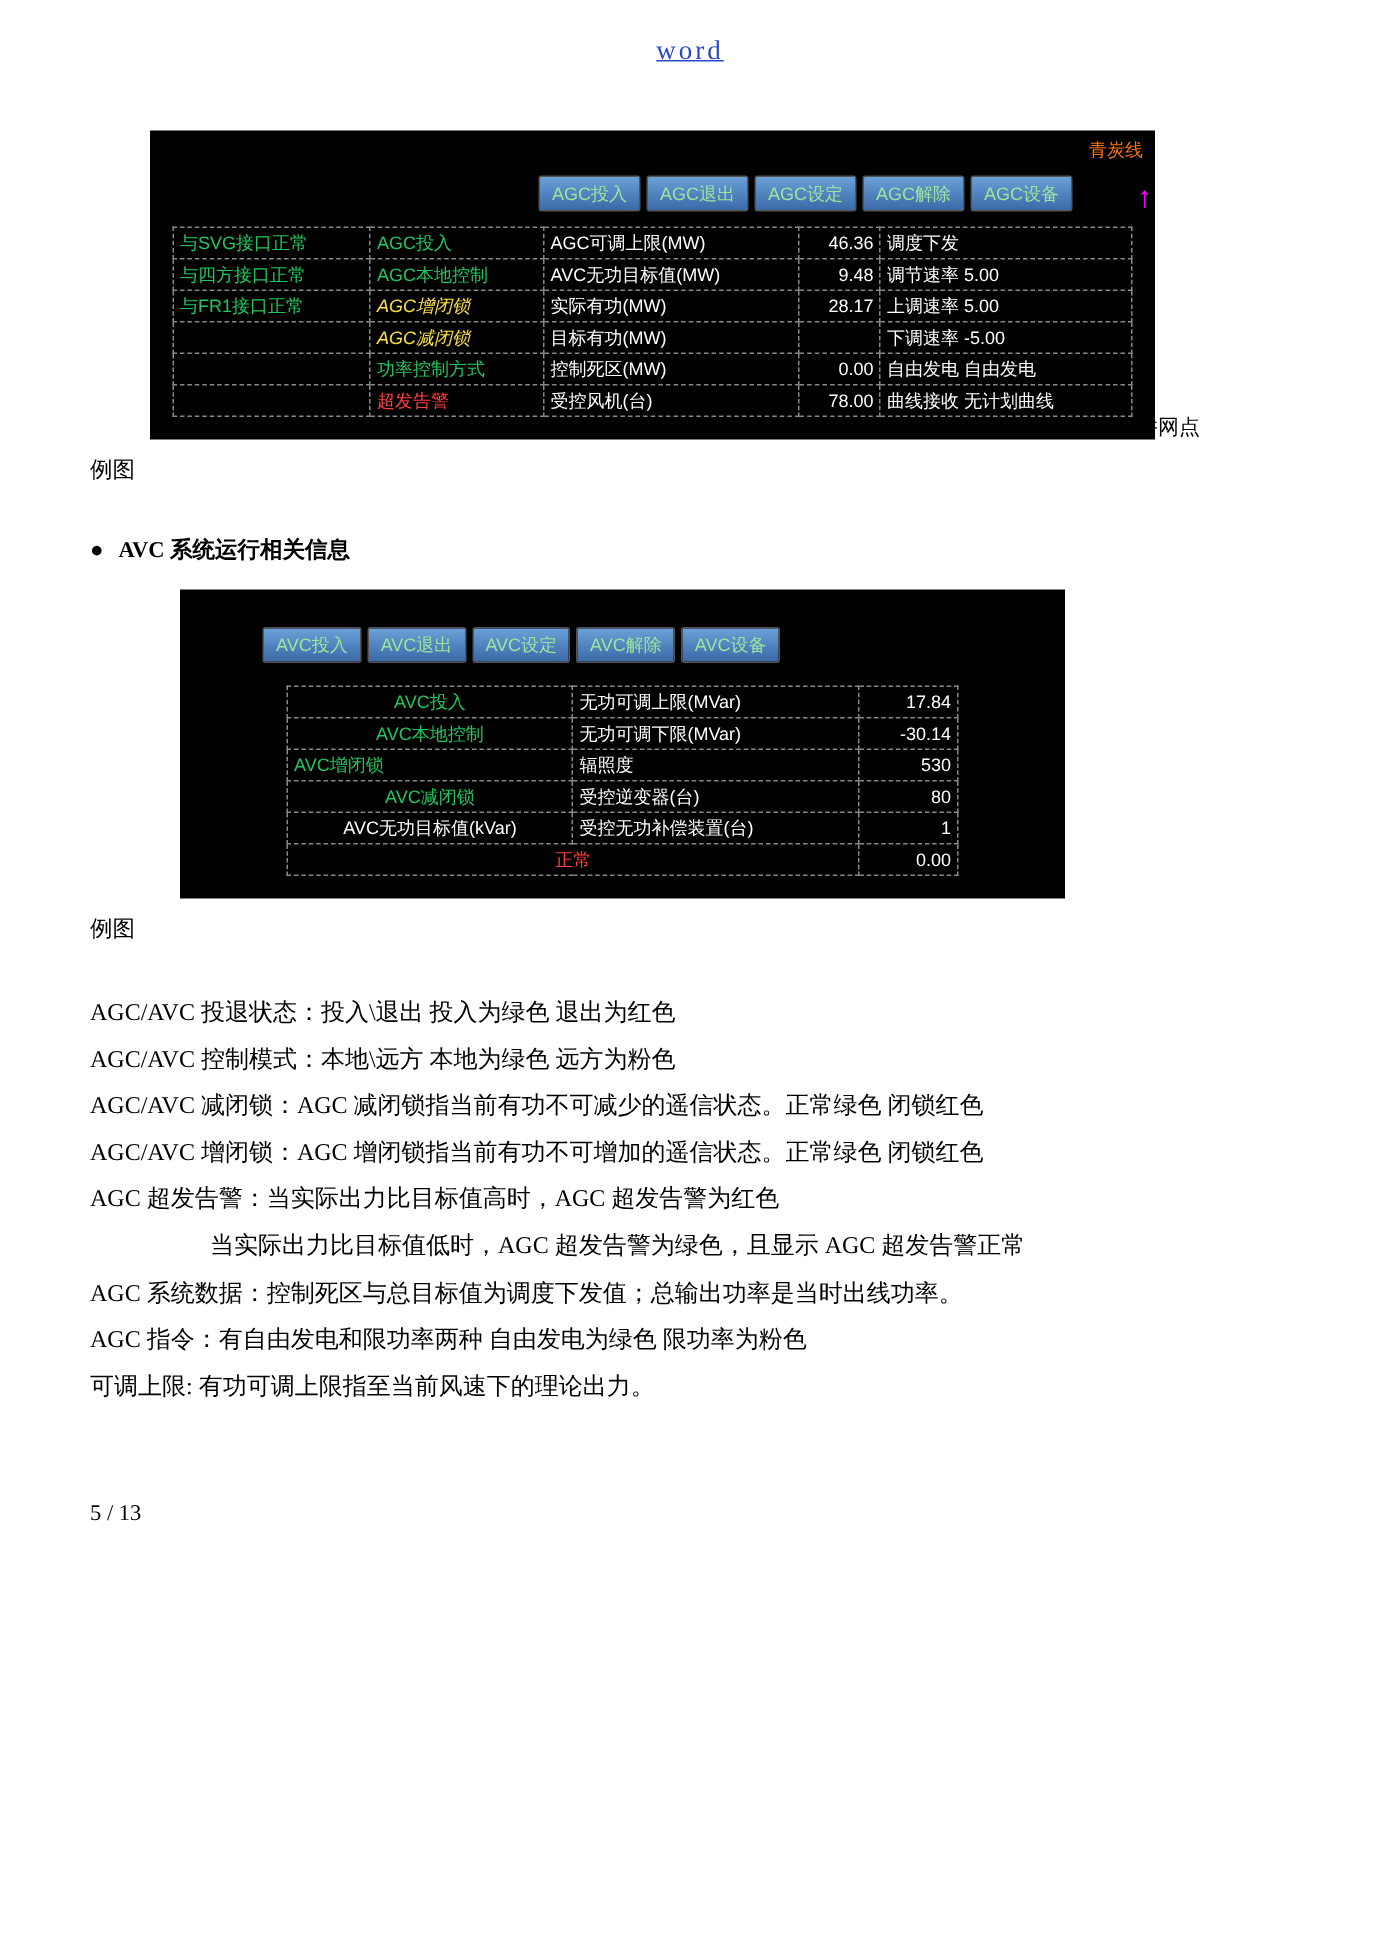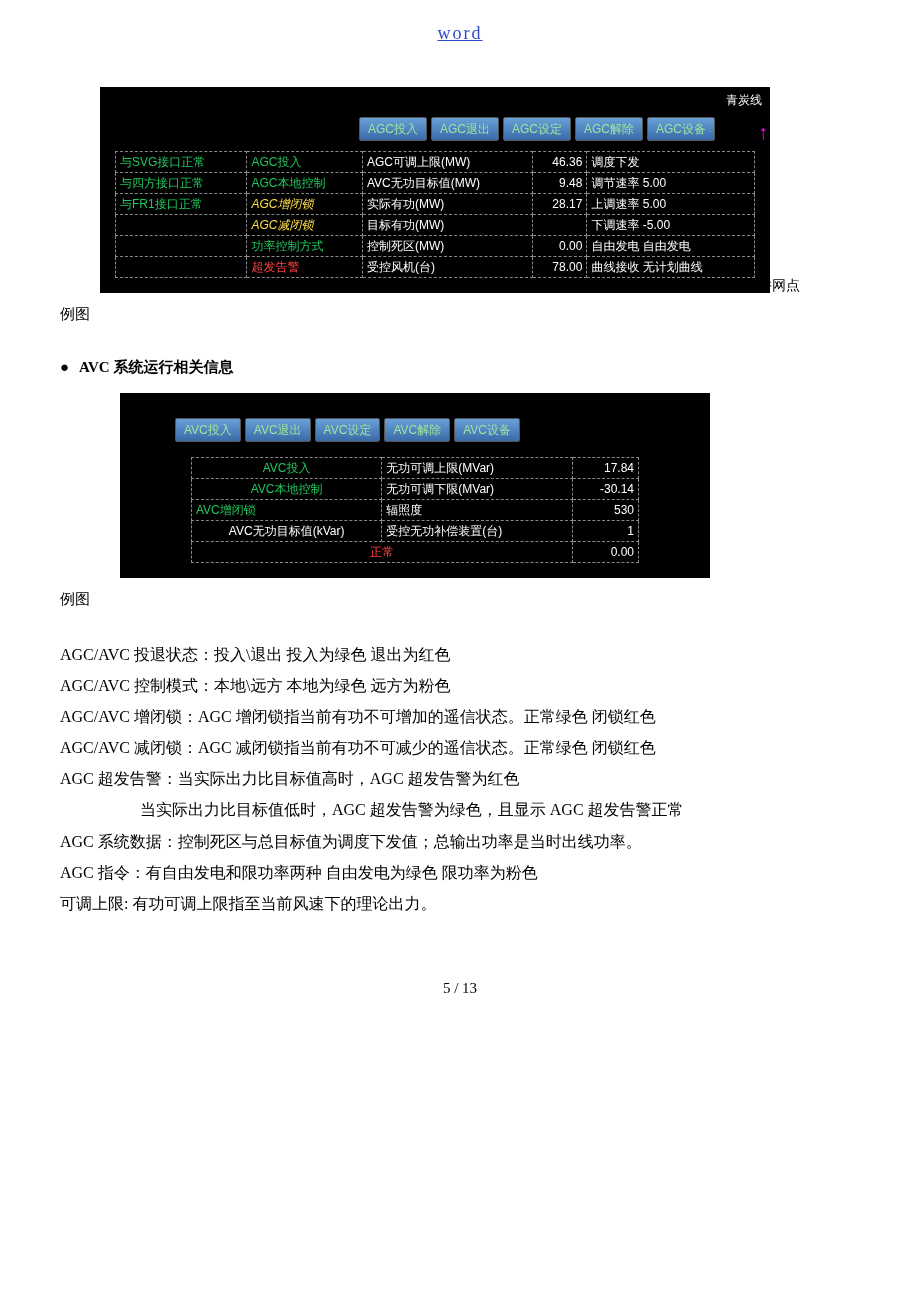--- a/index.html
+++ b/index.html
@@ -47,21 +47,21 @@
     background: linear-gradient(#6aa0d8, #3a6aa8);
     color: #9de59d;
     padding: 2px 8px;
     font-size: 12px;
     border: 1px solid #555;
     border-radius: 2px;
   }
   .qt-line {
     position:absolute;
     top:4px; right:8px;
-    color:#ffffff;
+    color:#f97316;
   }
   .arrow-right {
     position:absolute;
     right:2px; top:30px;
     color:#f0f;
     font-size:20px;
   }
   table.data-table {
     border-collapse: collapse;
     width: 100%;
@@ -93,21 +93,20 @@
   }
   .body-text p {
     margin: 4px 0;
     font-size: 16px;
     line-height: 1.7;
   }
   .indent {
     padding-left: 5em;
   }
   .page-footer {
-    text-align: center;
     margin-top: 60px;
     font-size: 15px;
   }
 </style>
 </head>
 <body>
 
 <div class="page-header">word</div>
 
 <div class="screenshot shot1">
@@ -193,38 +192,43 @@
       <td class="green" style="text-align:center">AVC本地控制</td>
       <td>无功可调下限(MVar)</td>
       <td class="num">-30.14</td>
     </tr>
     <tr>
       <td class="green" style="">AVC增闭锁</td>
       <td>辐照度</td>
       <td class="num">530</td>
     </tr>
     <tr>
+      <td class="green" style="text-align:center">AVC减闭锁</td>
+      <td>受控逆变器(台)</td>
+      <td class="num">80</td>
+    </tr>
+    <tr>
       <td class="white" style="text-align:center">AVC无功目标值(kVar)</td>
       <td>受控无功补偿装置(台)</td>
       <td class="num">1</td>
     </tr>
     <tr>
       <td colspan="2" class="red" style="text-align:center">正常</td>
       <td class="num">0.00</td>
     </tr>
   </tbody>
     </table>
 </div>
 <div class="caption">例图</div>
 
 <div class="body-text">
   <p>AGC/AVC 投退状态：投入\退出    投入为绿色    退出为红色</p>
   <p>AGC/AVC 控制模式：本地\远方    本地为绿色    远方为粉色</p>
+  <p>AGC/AVC 减闭锁：AGC 减闭锁指当前有功不可减少的遥信状态。正常绿色 闭锁红色</p>
   <p>AGC/AVC 增闭锁：AGC 增闭锁指当前有功不可增加的遥信状态。正常绿色 闭锁红色</p>
-  <p>AGC/AVC 减闭锁：AGC 减闭锁指当前有功不可减少的遥信状态。正常绿色 闭锁红色</p>
   <p>AGC 超发告警：当实际出力比目标值高时，AGC 超发告警为红色</p>
   <p class="indent">当实际出力比目标值低时，AGC 超发告警为绿色，且显示 AGC 超发告警正常</p>
   <p>AGC 系统数据：控制死区与总目标值为调度下发值；总输出功率是当时出线功率。</p>
   <p>AGC 指令：有自由发电和限功率两种    自由发电为绿色    限功率为粉色</p>
   <p>可调上限: 有功可调上限指至当前风速下的理论出力。</p>
 </div>
 
 <div class="page-footer">5 / 13</div>
 
 </body></html>

